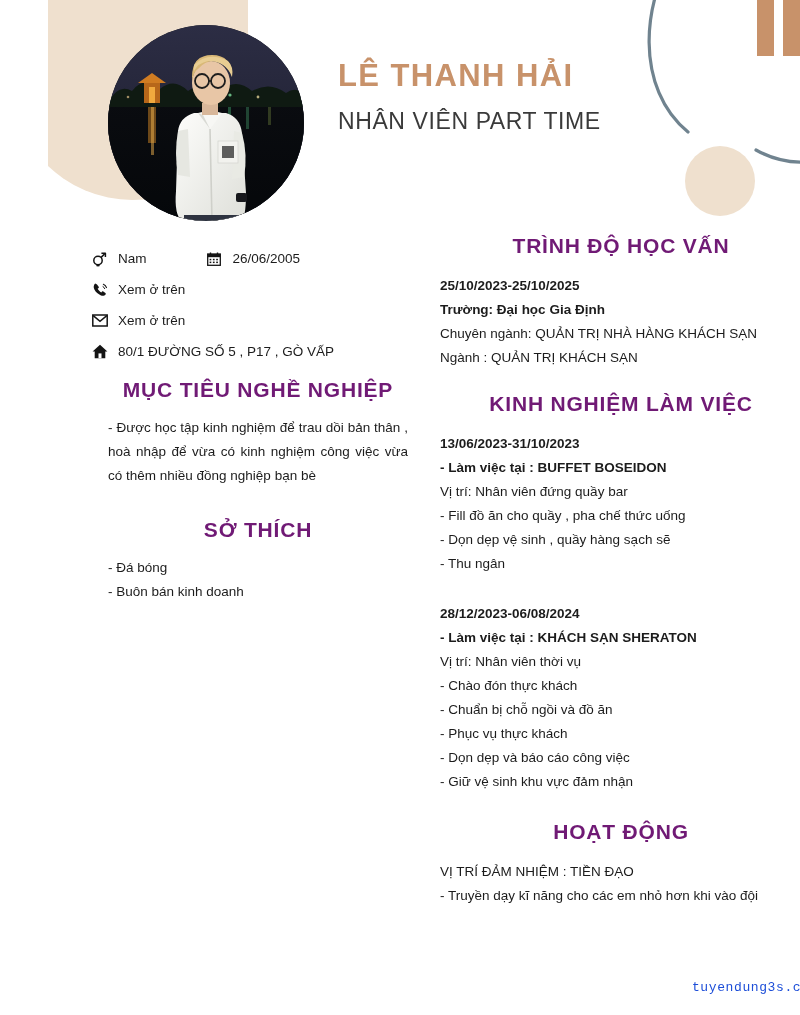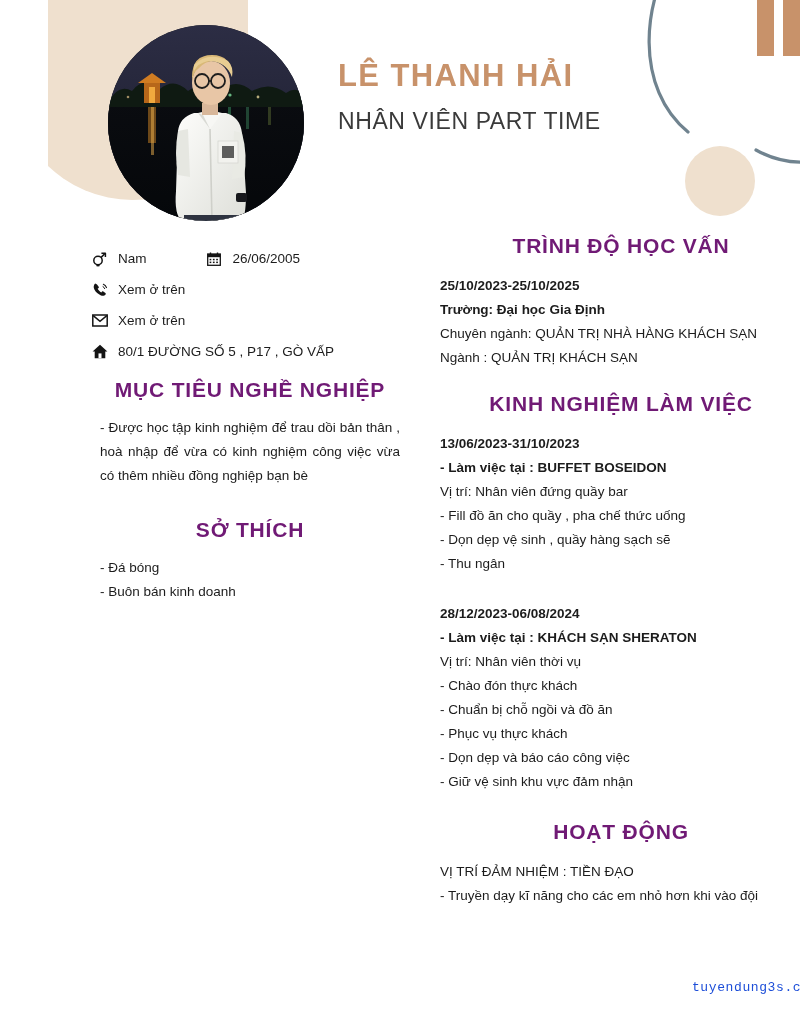--- a/index.html
+++ b/index.html
@@ -133,21 +133,21 @@
   .c-txt {
     font-size: 13.5px;
     color: #1c1c1c;
     white-space: nowrap;
   }
   .c-sep { width: 60px; flex: 0 0 60px; }
 
   
   .col-left {
     position: absolute;
-    left: 52px;
+    left: 60px;
     top: 378px;
     width: 300px;
     z-index: 4;
   }
   .col-right {
     position: absolute;
     left: 392px;
     top: 234px;
     width: 362px;
     z-index: 4;

